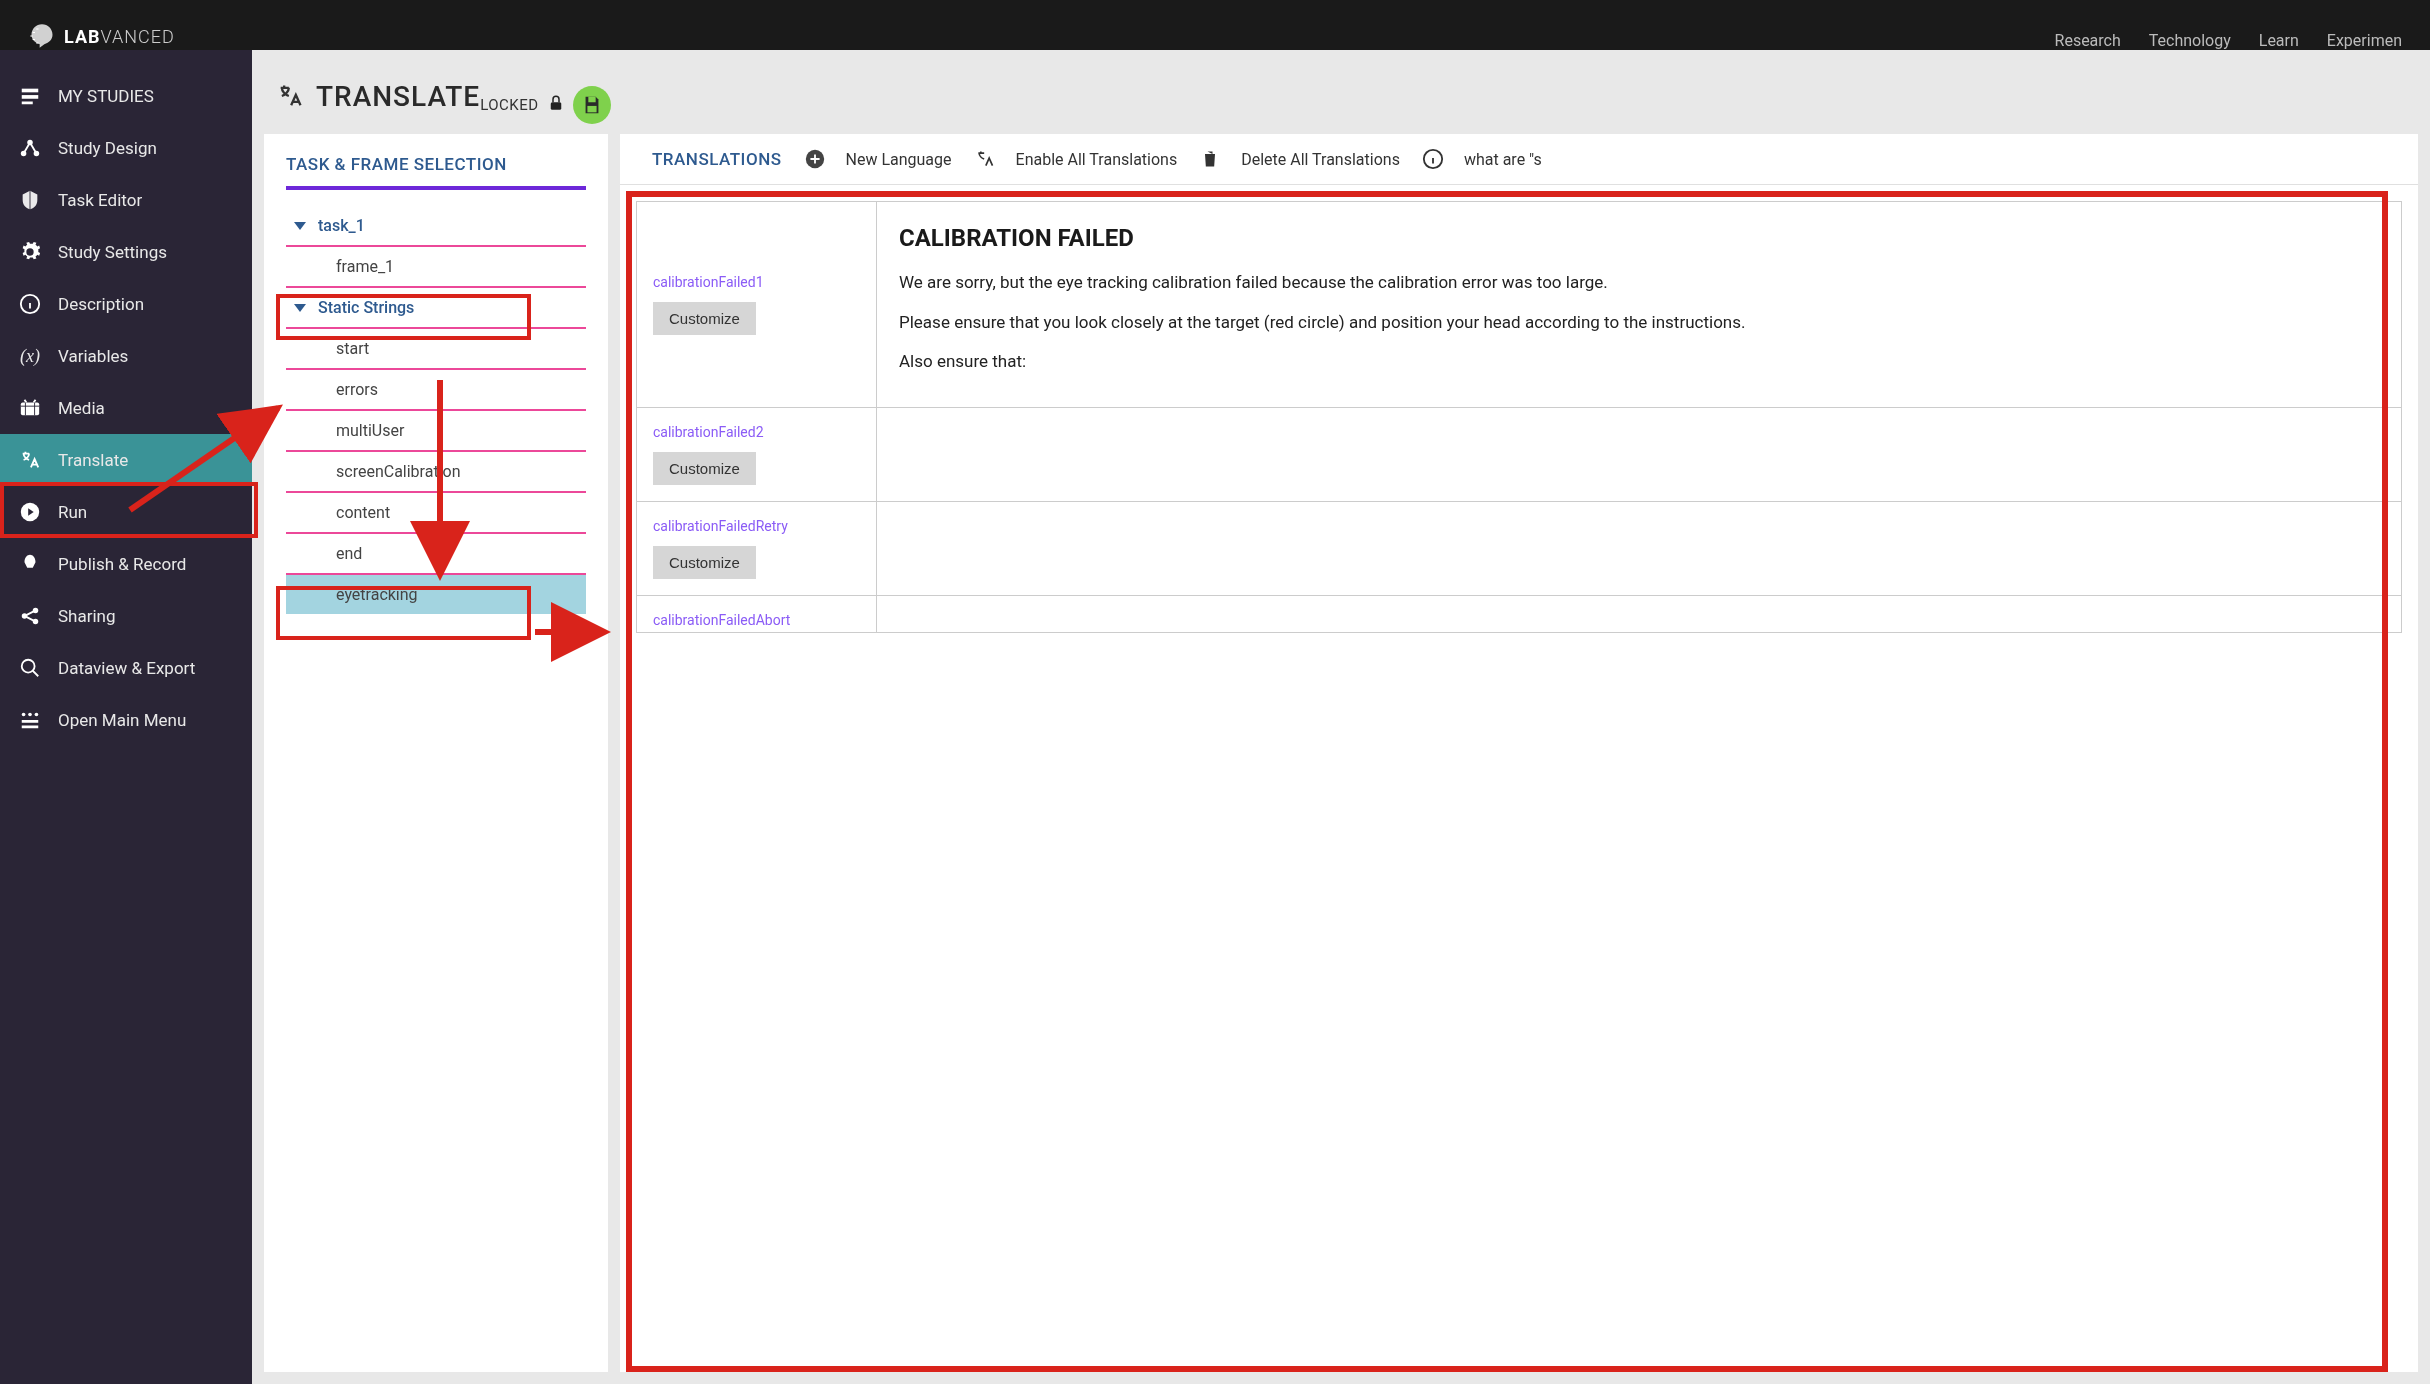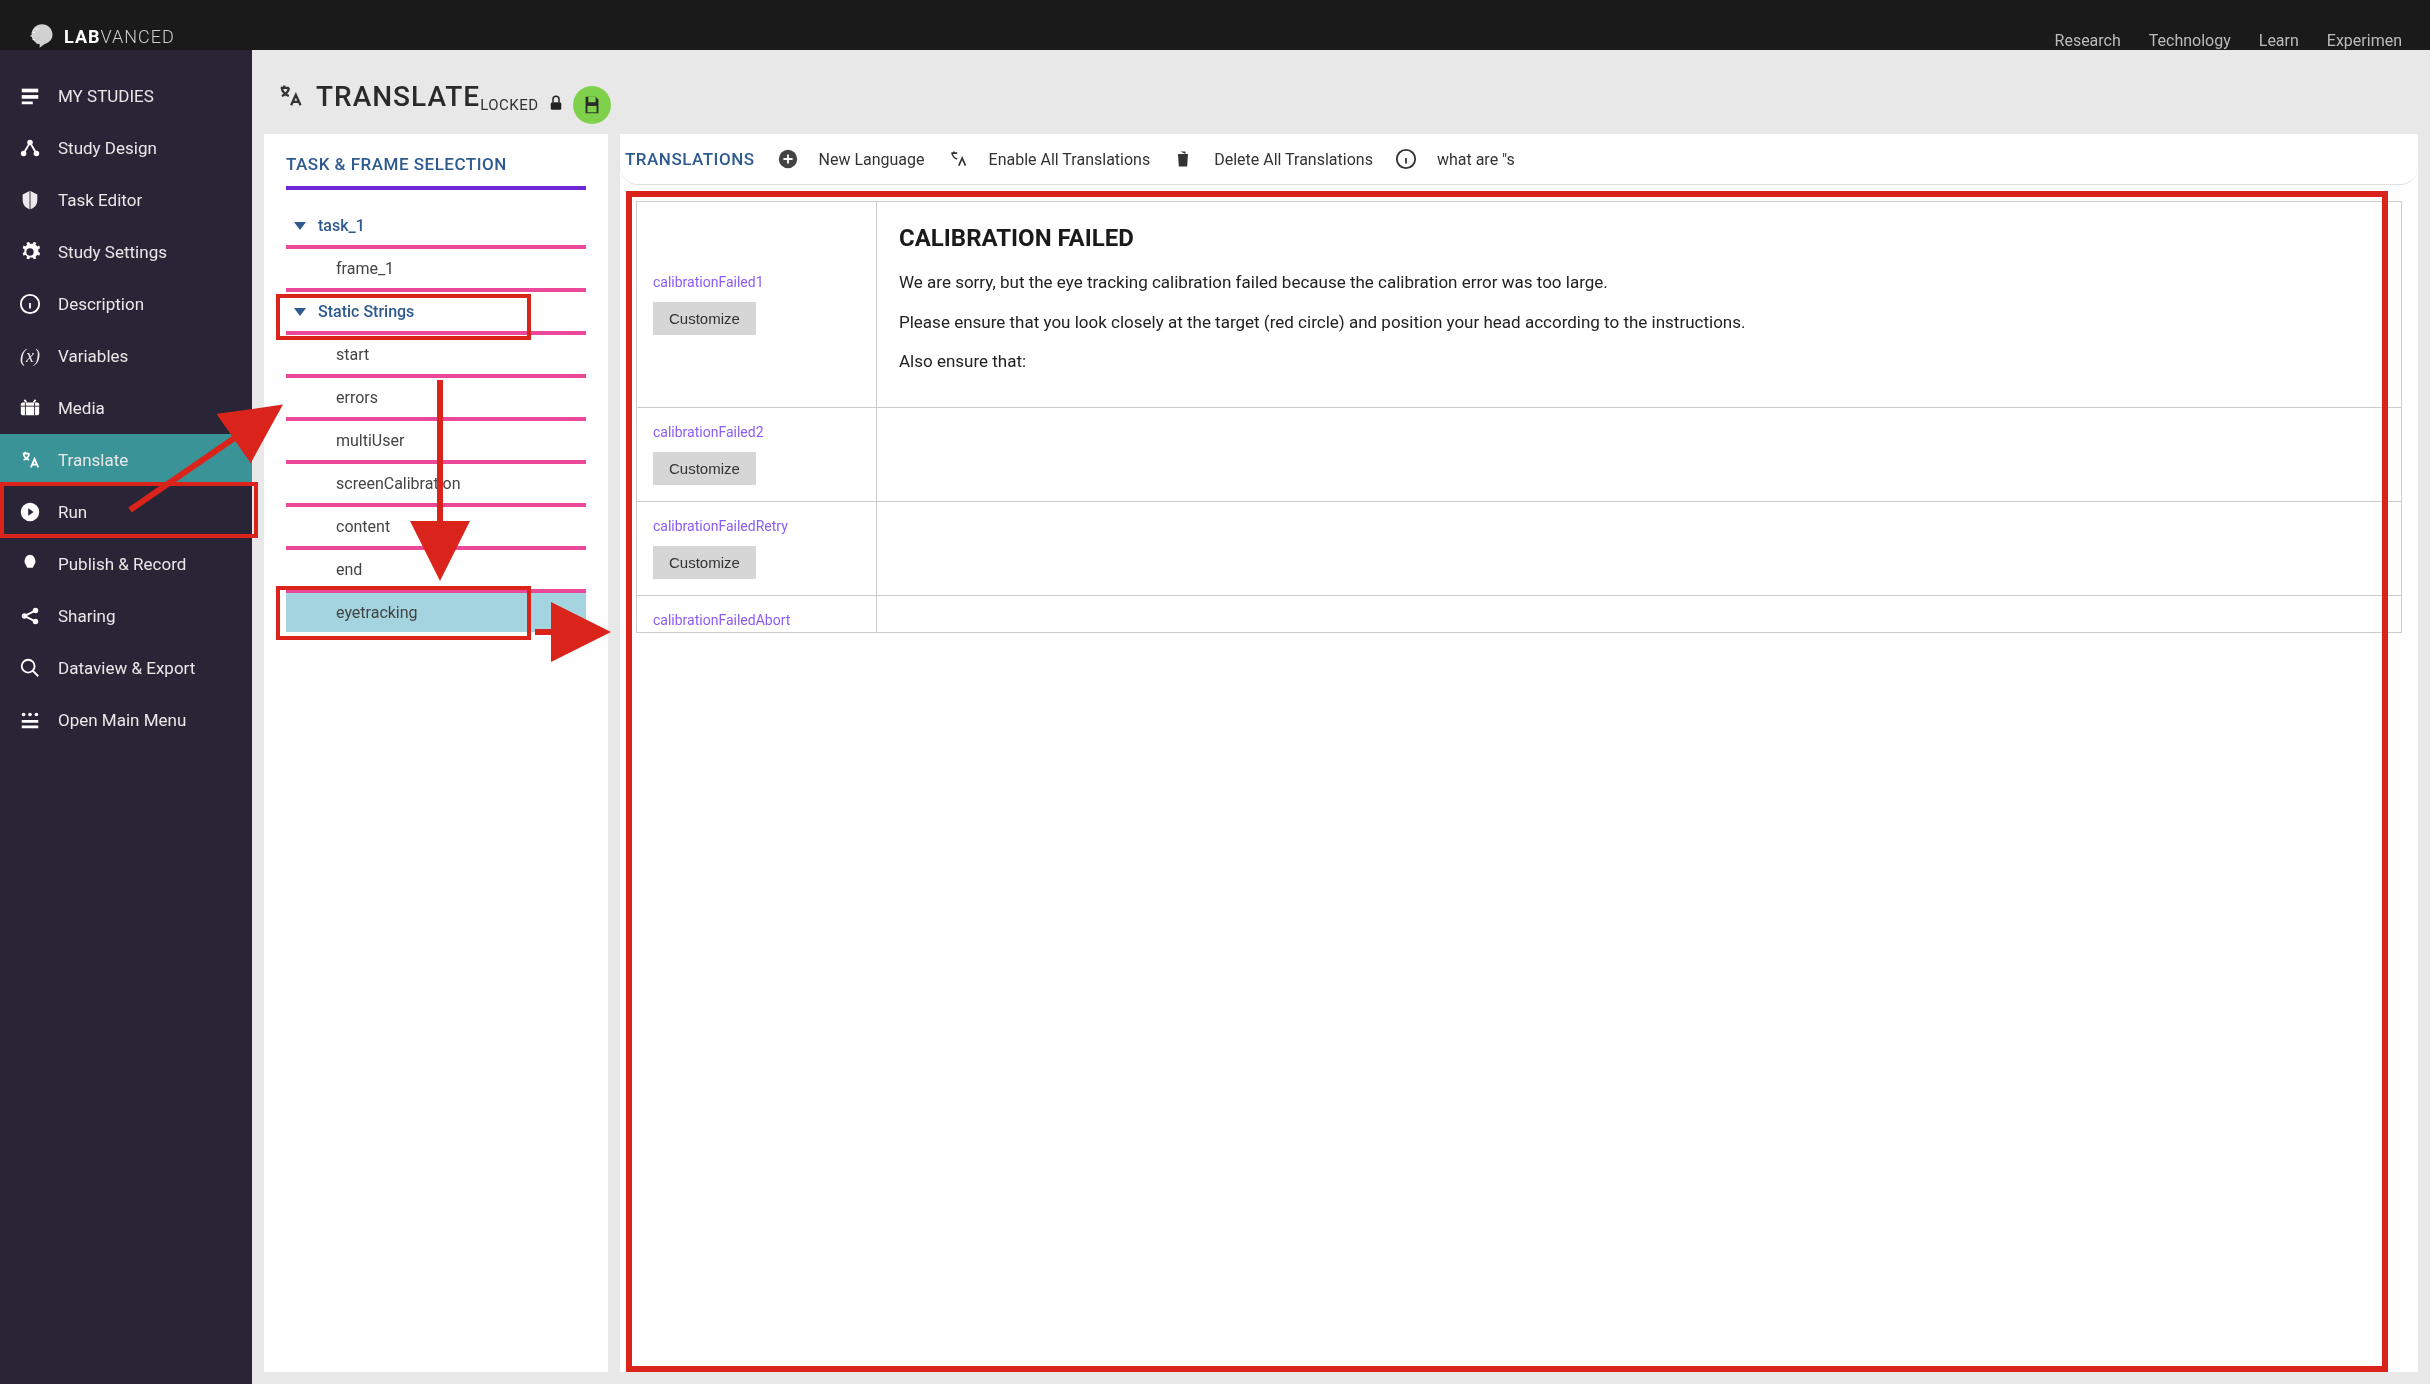--- a/index.html
+++ b/index.html
@@ -154,21 +154,21 @@
       font-weight: 500;
       letter-spacing: 0.5px;
       padding-bottom: 12px;
       border-bottom: 4px solid #6d28d9;
       margin-bottom: 16px;
     }
     .tree-item {
       display: flex;
       align-items: center;
       padding: 10px 4px;
-      border-bottom: 4px solid #ec4899;
+      border-bottom: 2px solid #ec4899;
       color: #2e5a8f;
       font-size: 16px;
       cursor: pointer;
     }
     .tree-item.level-0 {
       font-weight: 500;
     }
     .tree-item.level-1 {
       padding-left: 50px;
       color: #444;
@@ -188,24 +188,23 @@
     }
     .right-panel {
       flex: 1;
       display: flex;
       flex-direction: column;
       position: relative;
     }
     .right-toolbar {
       display: flex;
       align-items: center;
-      padding: 14px 5px;
+      padding: 14px 32px;
       gap: 22px;
       border-bottom: 1px solid #e0e0e0;
-      border-radius: 18px;
     }
     .trans-title {
       color: #2e5a8f;
       font-size: 17px;
       font-weight: 500;
       letter-spacing: 0.5px;
     }
     .toolbar-action {
       display: flex;
       align-items: center;

